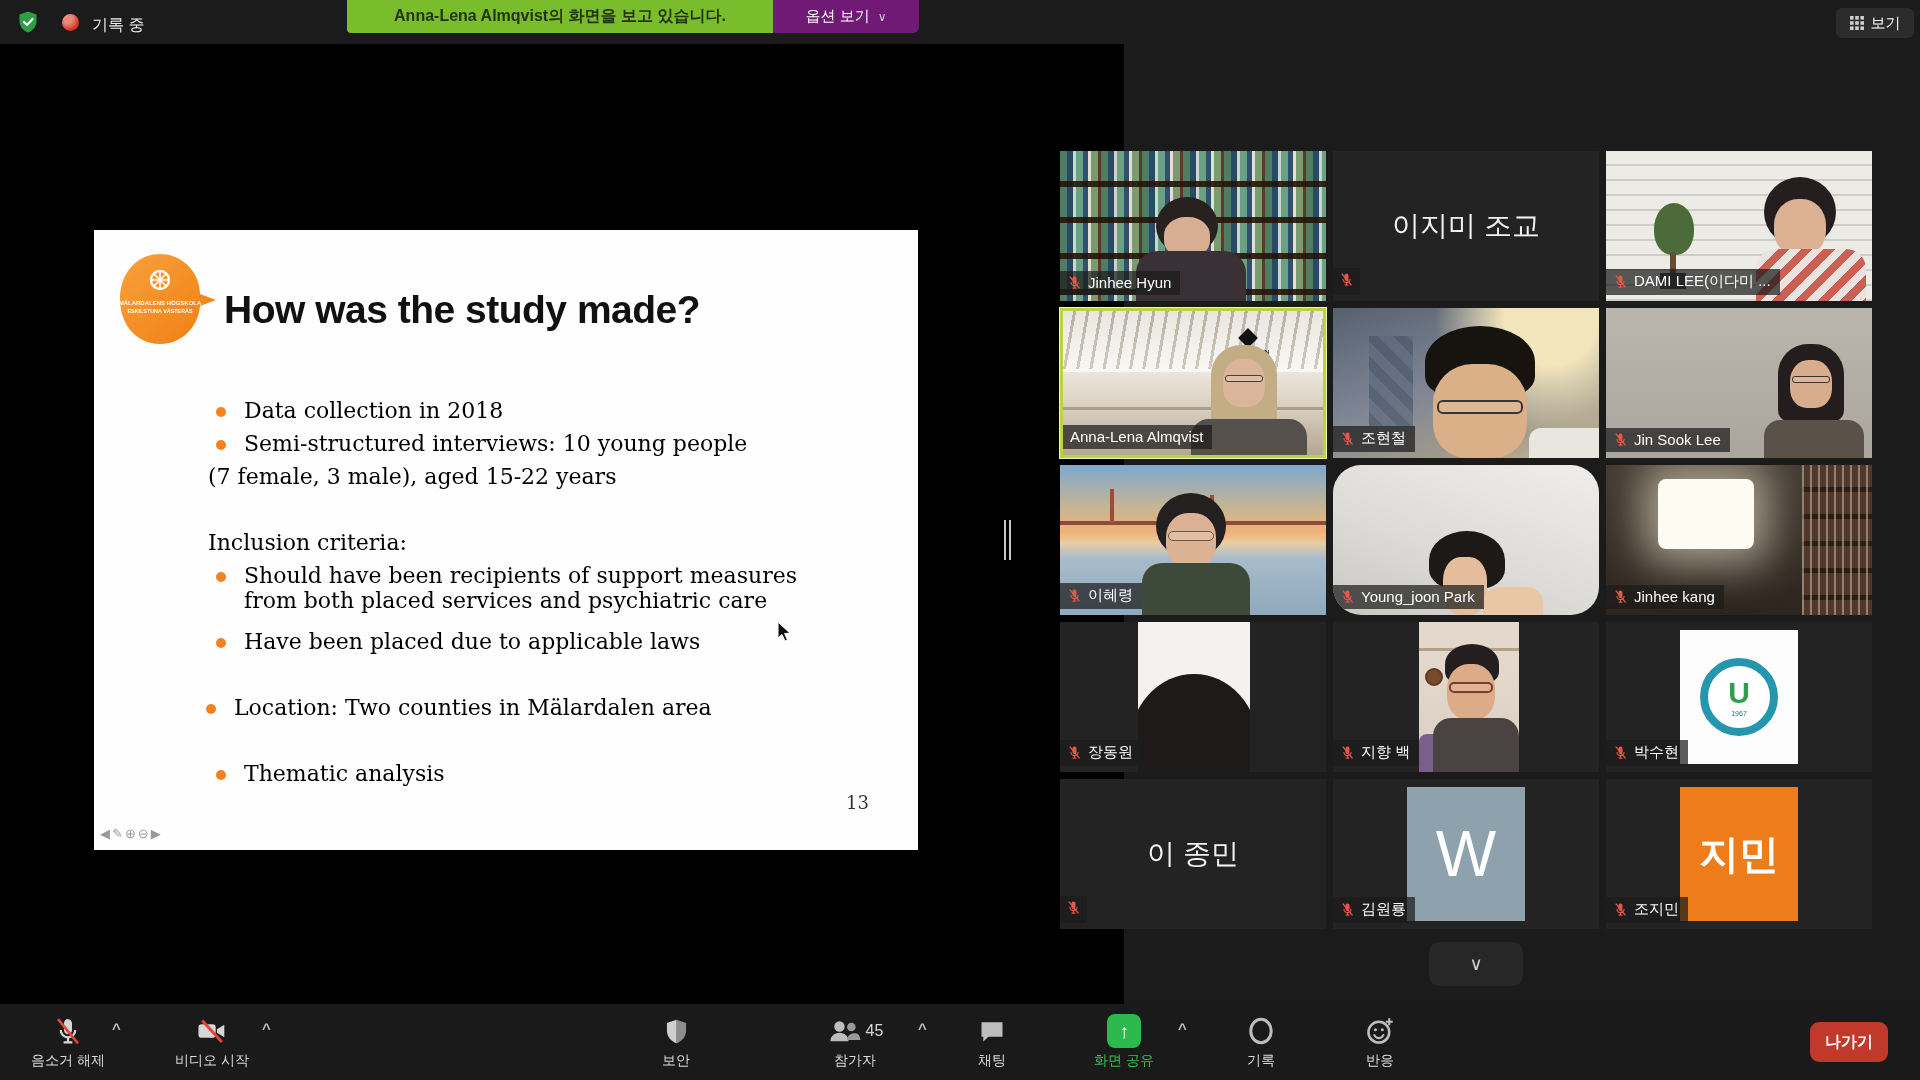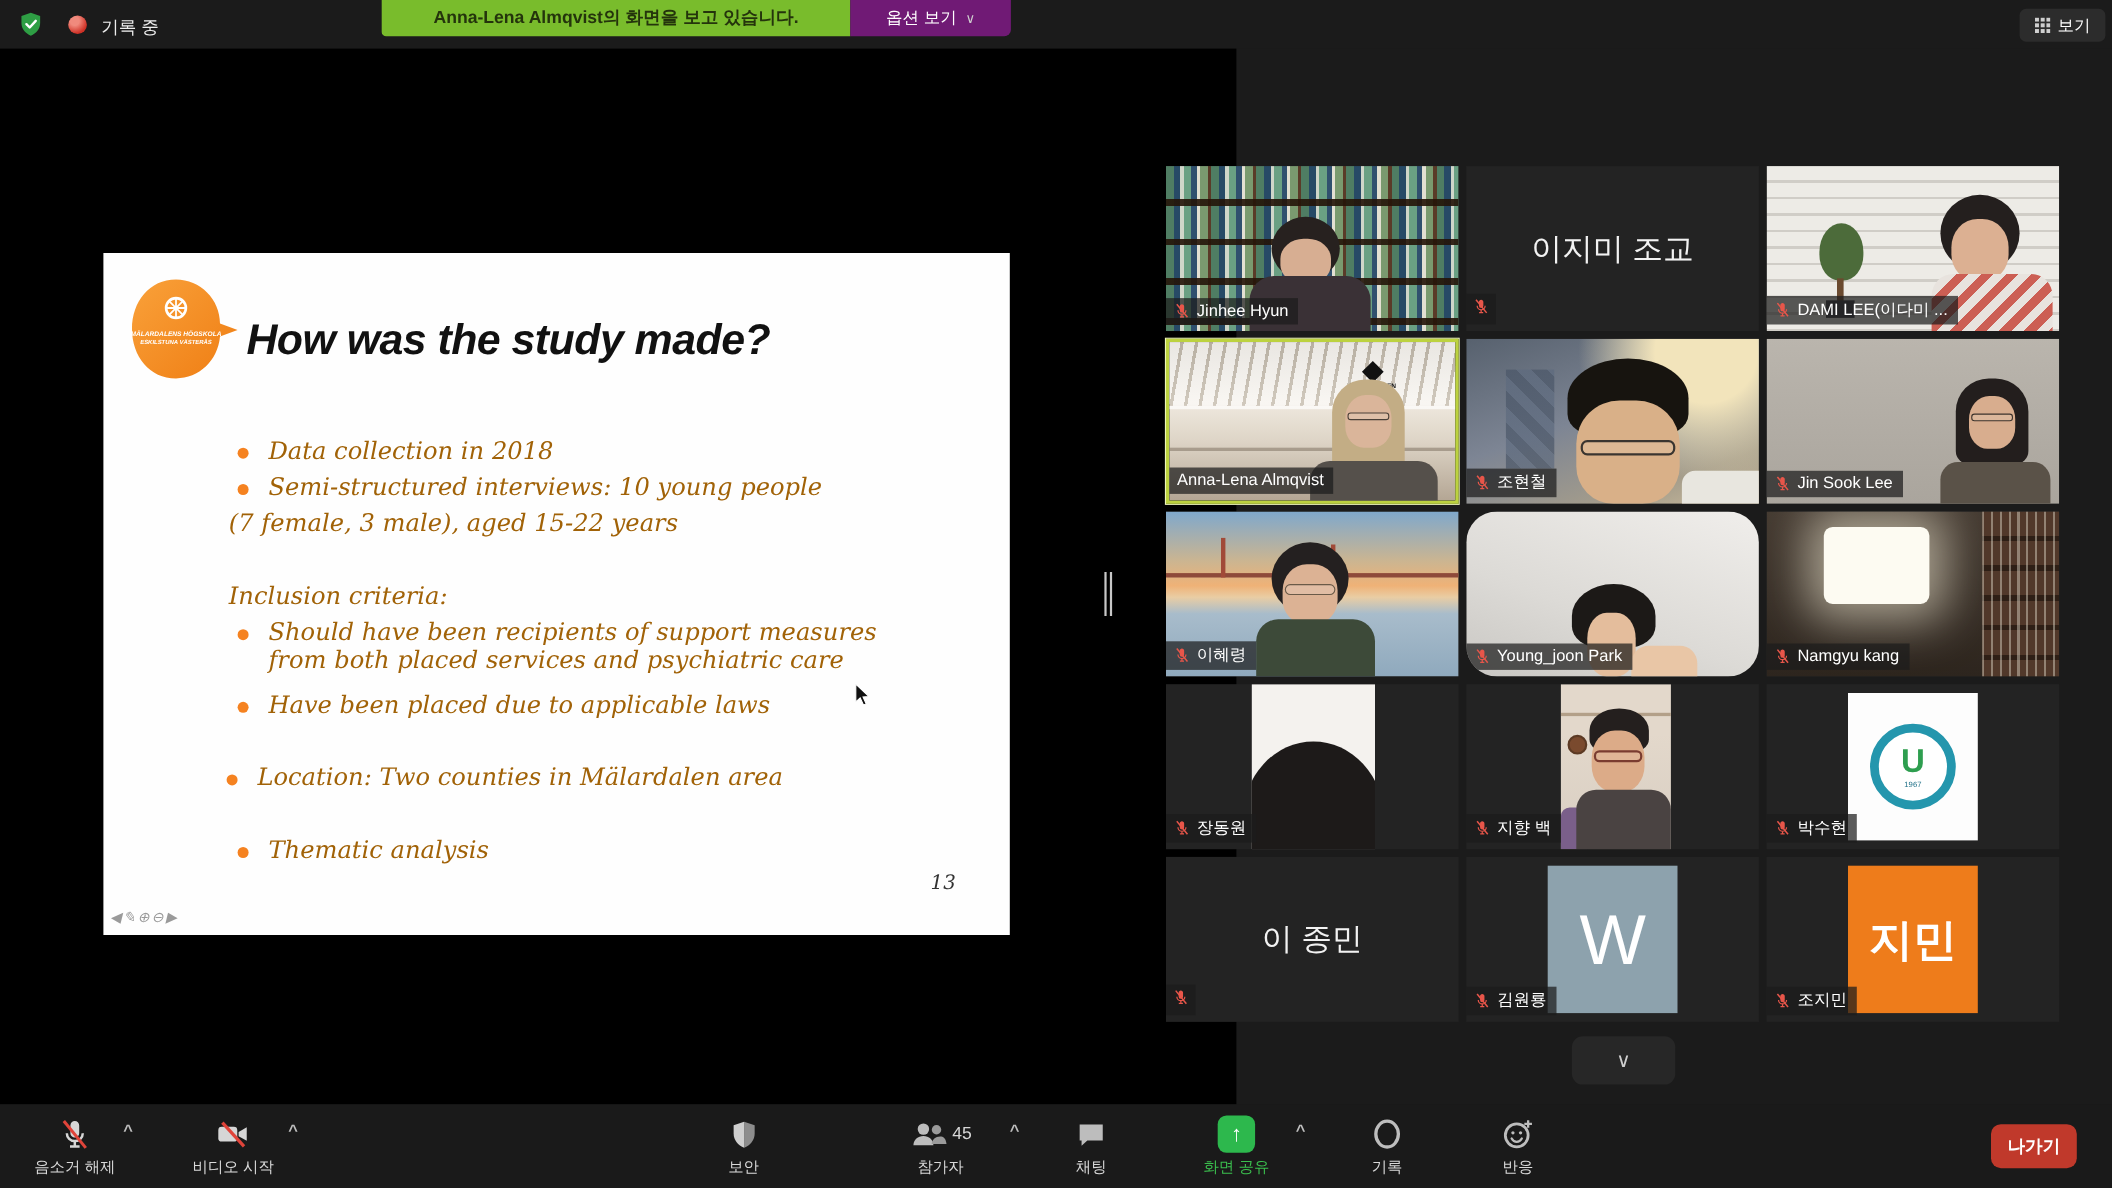--- a/index.html
+++ b/index.html
@@ -18,26 +18,26 @@
             justify-content:center; border-radius:0 0 0 4px; }
   .options-btn { position:absolute; left:773px; top:0; width:146px; height:33px; background:#701a75;
                  color:#fff; font-size:15px; display:flex; align-items:center; justify-content:center;
                  gap:8px; border-radius:0 0 6px 0; cursor:pointer; }
   .options-btn .chev { font-size:12px; color:#cfcfcf; }
   .view-btn { position:absolute; left:1836px; top:8px; width:78px; height:30px; background:#2c2c2c;
               border-radius:6px; color:#fff; font-size:15px; display:flex; align-items:center;
               justify-content:center; gap:7px; cursor:pointer; }
 
   
-  .share-region { position:absolute; left:0; top:44px; width:1124px; height:960px; background:#000;font-style:italic; }
+  .share-region { position:absolute; left:0; top:44px; width:1124px; height:960px; background:#000; }
   .slide { position:absolute; left:94px; top:186px; width:824px; height:620px; background:#fefefe; }
   .slide-title { position:absolute; left:130px; top:58px; font-size:39px; font-weight:bold; color:#111;
                  letter-spacing:-0.5px; }
   .mdh-logo { position:absolute; left:22px; top:20px; width:104px; height:98px; }
-  .sline { position:absolute; font-family:"DejaVu Serif", serif; font-size:22px; color:#a16207; width:600px; }
+  .sline { position:absolute; font-family:"DejaVu Serif", serif; font-size:22px; color:#000000; width:600px; }
   .sline.b { padding-left:30px; }
   .sline.b .dot { position:absolute; left:2px; top:9px; width:10px; height:10px; border-radius:50%;
                   background:#f58220; }
   .page-num { position:absolute; left:752px; top:562px; font-family:"DejaVu Serif", serif;
               font-size:18px; color:#333; }
   .slide-nav { position:absolute; left:6px; top:596px; color:#9a9a9a; font-size:13px; letter-spacing:2px; }
   .divider-handle { position:absolute; left:1004px; top:520px; width:10px; height:40px; cursor:col-resize; }
   .divider-handle i { display:inline-block; width:2px; height:40px; background:#c8c8c8; margin-right:3px; }
   .cursor-arrow { position:absolute; left:777px; top:577px; z-index:5; }
 
@@ -291,21 +291,21 @@
     <div class="abs" style="left:52px;top:14px;width:96px;height:70px;border-radius:8px;background:#fdfbf2;box-shadow:0 0 42px 16px rgba(255,248,224,0.55);"></div>
     <div class="abs" style="left:196px;top:0;width:70px;height:150px;background:repeating-linear-gradient(180deg,#51382a 0 22px,#2e1f16 22px 27px);"></div>
     <div class="abs" style="left:196px;top:0;width:70px;height:150px;background:repeating-linear-gradient(90deg,rgba(226,220,204,0.45) 0 2px,rgba(0,0,0,0) 2px 8px);"></div>
     <div class="nlabel">
       <svg class="mic" viewBox="0 0 24 24">
           <path d="M12 2.5c1.8 0 3.2 1.4 3.2 3.2v5.6a3.2 3.2 0 0 1-6.4 0V5.7c0-1.8 1.4-3.2 3.2-3.2z" fill="#e8564a"></path>
           <path d="M6.2 11.3a5.8 5.8 0 0 0 11.6 0" fill="none" stroke="#e8564a" stroke-width="1.8"></path>
           <path d="M12 17.2v3.6M9 21h6" stroke="#e8564a" stroke-width="1.8"></path>
           <path d="M4.5 2.5l15.5 19" stroke="#e8564a" stroke-width="2.2"></path>
         </svg>
-      <span>Namgyu kang</span>
+      <span>Jinhee kang</span>
       </div>
   </div>
 
   <div class="tile" style="left:1060px; top:622px;">
     <div class="abs" style="left:78px;top:0;width:112px;height:150px;background:linear-gradient(180deg,#f4f2ee 55%,#efe9e2);overflow:hidden;">
       <div class="abs" style="left:-8px;top:52px;width:128px;height:140px;border-radius:50% 50% 0 0;background:#1d1a19;"></div>
     </div>
     <div class="nlabel">
       <svg class="mic" viewBox="0 0 24 24">
           <path d="M12 2.5c1.8 0 3.2 1.4 3.2 3.2v5.6a3.2 3.2 0 0 1-6.4 0V5.7c0-1.8 1.4-3.2 3.2-3.2z" fill="#e8564a"></path>

